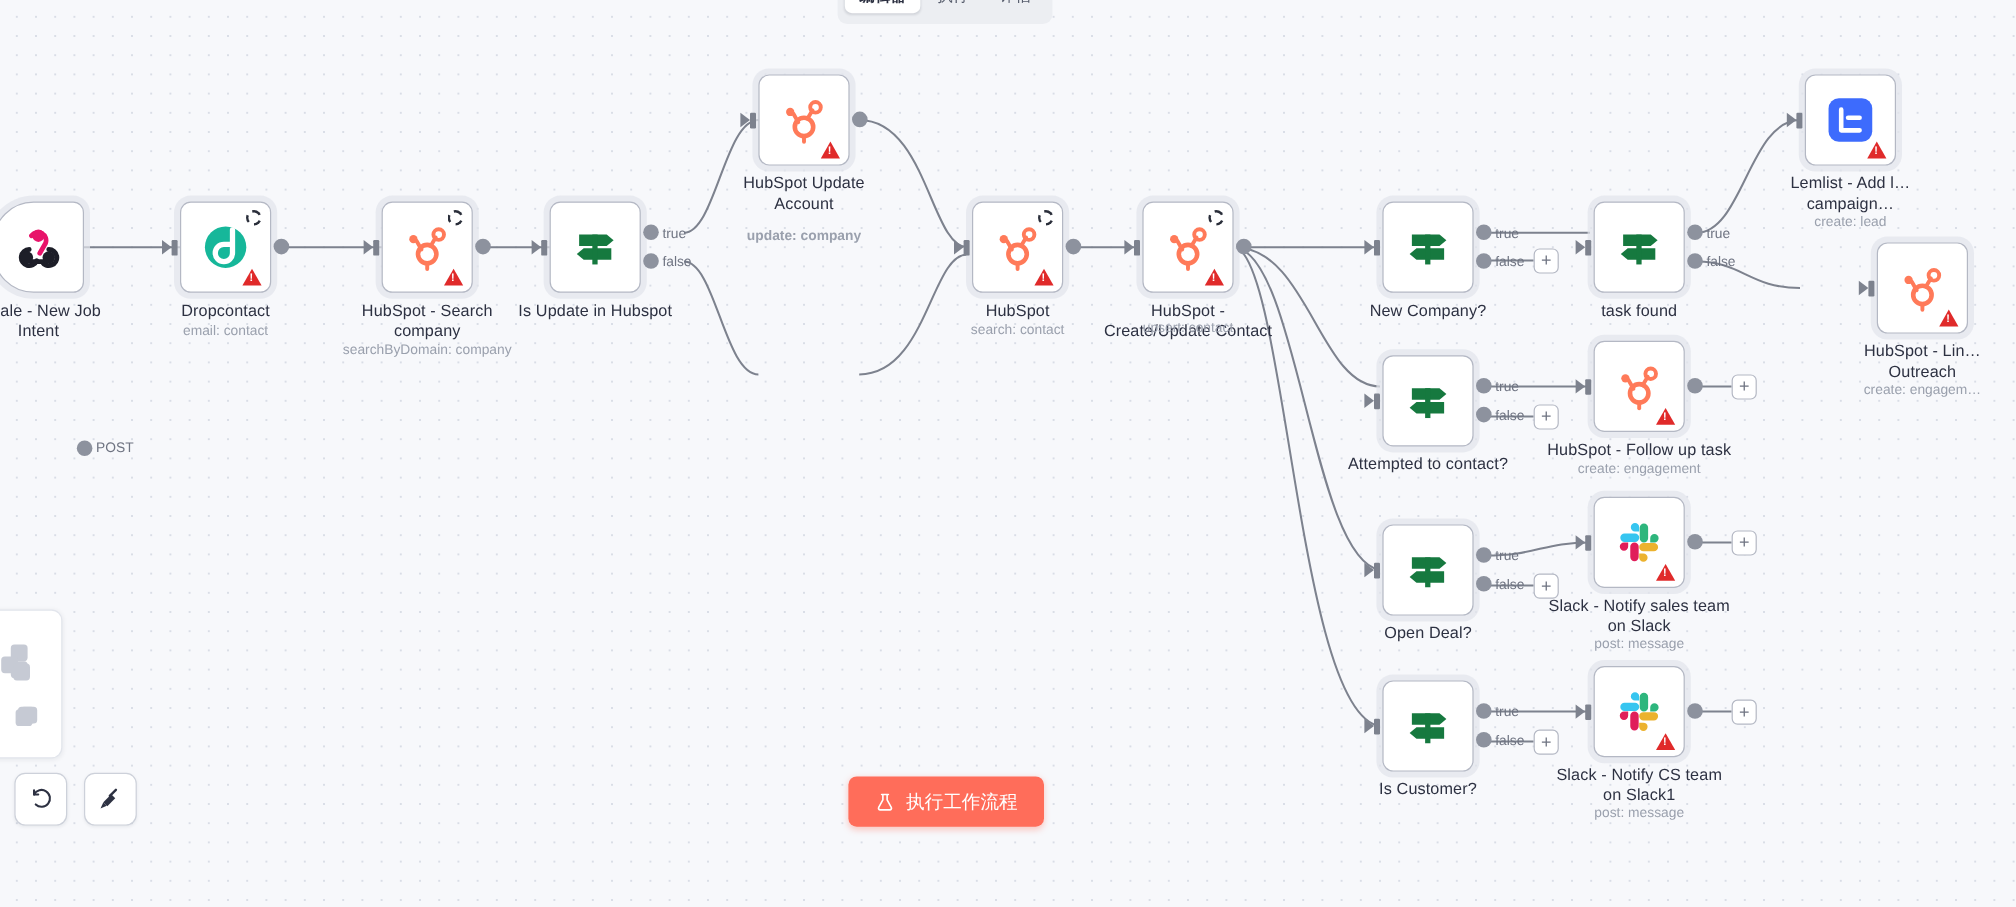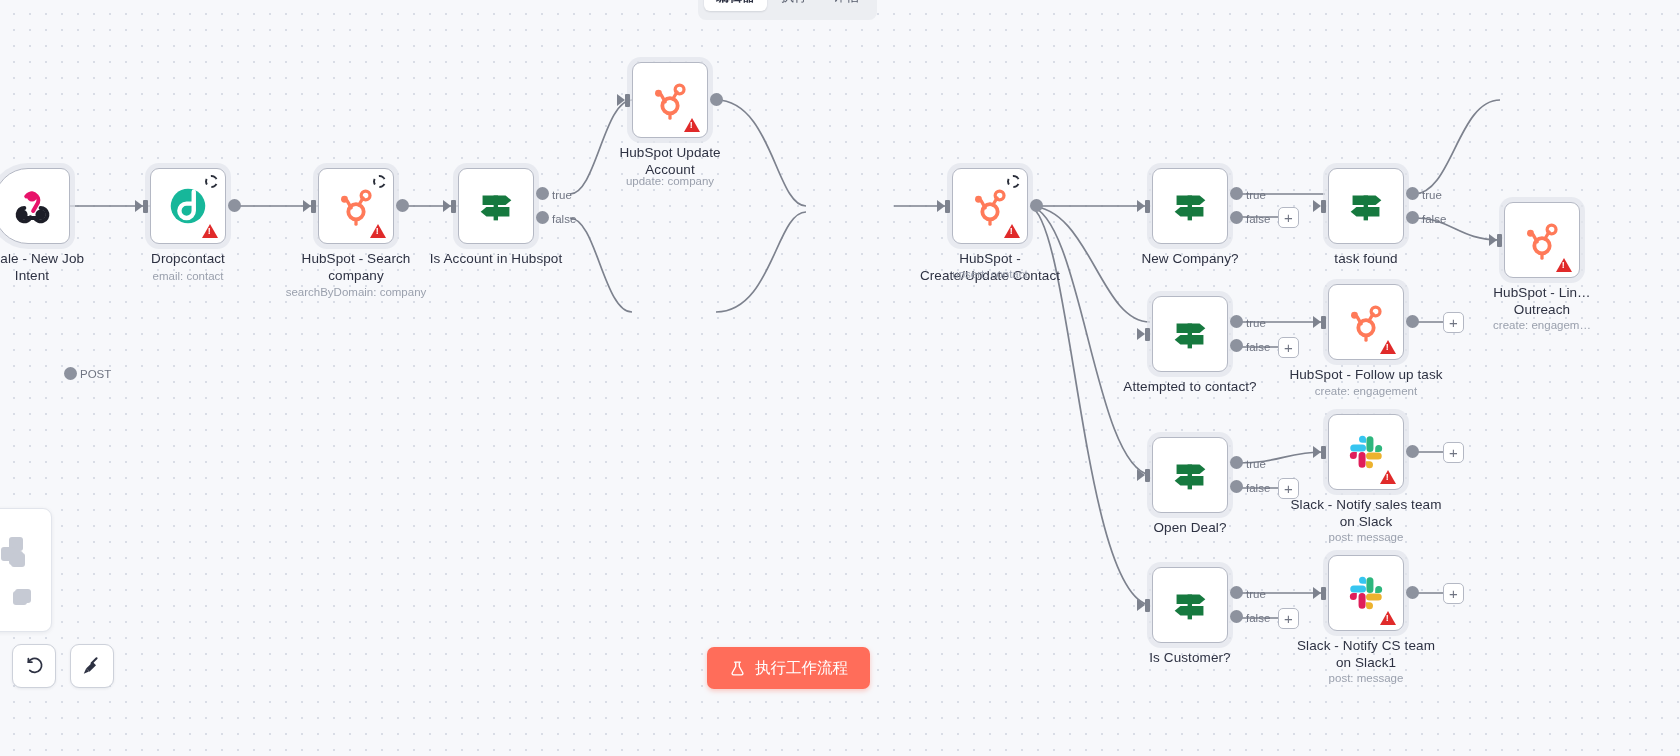--- a/index.html
+++ b/index.html
@@ -244,21 +244,21 @@
   </div>
 
   <div class="node" style="left:458px; top:168px;">
     <div class="box">
       <svg class="ico" viewBox="0 0 48 48">
         <path d="M10 13h24l6 5-6 5H10z" fill="#16793f"></path>
         <path d="M38 25H14l-6 5 6 5h24z" fill="#16793f"></path>
         <rect x="21.5" y="13" width="4.6" height="26" fill="#16793f"></rect>
       </svg>
     </div>
-    <div class="cap">Is Account in Hubspot</div>
+    <div class="cap">Is Update in Hubspot</div>
     <div class="arrowin" style="left:-15px; top:32px;">
         <div class="tri"></div>
         <div class="bar"></div>
       </div>
     <div class="dot" style="left:78px; top:19px;"></div>
     <div class="dot" style="left:78px; top:43px;"></div>
     <div class="elabel" style="left:94px; top:21px;">true</div>
     <div class="elabel" style="left:94px; top:45px;">false</div>
   </div>
 
@@ -268,43 +268,64 @@
         <circle cx="34" cy="13" r="4.6" fill="none" stroke="#ff7a59" stroke-width="3.4"></circle>
         <circle cx="12" cy="17" r="3.6" fill="#ff7a59"></circle>
         <circle cx="24" cy="30" r="8" fill="none" stroke="#ff7a59" stroke-width="4"></circle>
         <path d="M14.8 18.6 19 26" stroke="#ff7a59" stroke-width="3.4" stroke-linecap="round"></path>
         <path d="M31.4 15.6 27 23" stroke="#ff7a59" stroke-width="3.4" stroke-linecap="round"></path>
         <path d="M24 38v5" stroke="#ff7a59" stroke-width="3.4" stroke-linecap="round"></path>
       </svg>
       <div class="badge-warn"></div>
     </div>
     <div class="cap two">HubSpot Update<br>Account</div>
-    <div class="sub" style="top:112px;">update: company</div>
-    <div class="arrowin" style="left:-15px; top:32px;">
-        <div class="tri"></div>
-        <div class="bar"></div>
-      </div>
-    <div class="dot" style="left:78px; top:31px;"></div>
-  </div>
-
-
-
-  <div class="node" style="left:952px; top:168px;">
+    <div class="sub" style="top:128px;font-weight:bold;">update: company</div>
+    <div class="arrowin" style="left:-15px; top:32px;">
+        <div class="tri"></div>
+        <div class="bar"></div>
+      </div>
+    <div class="dot" style="left:78px; top:31px;"></div>
+  </div>
+
+
+  <div class="node" style="left:810px; top:168px;">
     <div class="box">
       <svg class="ico" viewBox="0 0 48 48">
         <circle cx="34" cy="13" r="4.6" fill="none" stroke="#ff7a59" stroke-width="3.4"></circle>
         <circle cx="12" cy="17" r="3.6" fill="#ff7a59"></circle>
         <circle cx="24" cy="30" r="8" fill="none" stroke="#ff7a59" stroke-width="4"></circle>
         <path d="M14.8 18.6 19 26" stroke="#ff7a59" stroke-width="3.4" stroke-linecap="round"></path>
         <path d="M31.4 15.6 27 23" stroke="#ff7a59" stroke-width="3.4" stroke-linecap="round"></path>
         <path d="M24 38v5" stroke="#ff7a59" stroke-width="3.4" stroke-linecap="round"></path>
       </svg>
       <div class="badge-retry"></div>
       <div class="badge-warn"></div>
     </div>
+    <div class="cap">HubSpot</div>
+    <div class="sub" style="top:100px;">search: contact</div>
+    <div class="arrowin" style="left:-15px; top:32px;">
+        <div class="tri"></div>
+        <div class="bar"></div>
+      </div>
+    <div class="dot" style="left:78px; top:31px;"></div>
+  </div>
+
+  <div class="node" style="left:952px; top:168px;">
+    <div class="box">
+      <svg class="ico" viewBox="0 0 48 48">
+        <circle cx="34" cy="13" r="4.6" fill="none" stroke="#ff7a59" stroke-width="3.4"></circle>
+        <circle cx="12" cy="17" r="3.6" fill="#ff7a59"></circle>
+        <circle cx="24" cy="30" r="8" fill="none" stroke="#ff7a59" stroke-width="4"></circle>
+        <path d="M14.8 18.6 19 26" stroke="#ff7a59" stroke-width="3.4" stroke-linecap="round"></path>
+        <path d="M31.4 15.6 27 23" stroke="#ff7a59" stroke-width="3.4" stroke-linecap="round"></path>
+        <path d="M24 38v5" stroke="#ff7a59" stroke-width="3.4" stroke-linecap="round"></path>
+      </svg>
+      <div class="badge-retry"></div>
+      <div class="badge-warn"></div>
+    </div>
     <div class="cap two">HubSpot -<br>Create/Update Contact</div>
     <div class="sub" style="top:99px;">upsert: contact</div>
     <div class="arrowin" style="left:-15px; top:32px;">
         <div class="tri"></div>
         <div class="bar"></div>
       </div>
     <div class="dot" style="left:78px; top:31px;"></div>
   </div>
 
   <div class="node" style="left:1152px; top:168px;">
@@ -339,22 +360,38 @@
     <div class="arrowin" style="left:-15px; top:32px;">
         <div class="tri"></div>
         <div class="bar"></div>
       </div>
     <div class="dot" style="left:78px; top:19px;"></div>
     <div class="dot" style="left:78px; top:43px;"></div>
     <div class="elabel" style="left:94px; top:21px;">true</div>
     <div class="elabel" style="left:94px; top:45px;">false</div>
   </div>
 
-
-  <div class="node" style="left:1504px; top:202px;">
+  <div class="node" style="left:1504px; top:62px;">
+    <div class="box">
+      <svg class="ico" viewBox="0 0 48 48">
+        <rect x="5" y="5" width="38" height="38" rx="9" fill="#3d6bfd"></rect>
+        <path d="M16 15v18h16" fill="none" stroke="#fff" stroke-width="4" stroke-linecap="round" stroke-linejoin="round"></path>
+        <path d="M22 22h10" stroke="#fff" stroke-width="4" stroke-linecap="round"></path>
+      </svg>
+      <div class="badge-warn"></div>
+    </div>
+    <div class="cap two">Lemlist - Add l…<br>campaign…</div>
+    <div class="sub" style="top:116px;">create: lead</div>
+    <div class="arrowin" style="left:-15px; top:32px;">
+        <div class="tri"></div>
+        <div class="bar"></div>
+      </div>
+  </div>
+
+  <div class="node" style="left:1564px; top:202px;">
     <div class="box">
       <svg class="ico" viewBox="0 0 48 48">
         <circle cx="34" cy="13" r="4.6" fill="none" stroke="#ff7a59" stroke-width="3.4"></circle>
         <circle cx="12" cy="17" r="3.6" fill="#ff7a59"></circle>
         <circle cx="24" cy="30" r="8" fill="none" stroke="#ff7a59" stroke-width="4"></circle>
         <path d="M14.8 18.6 19 26" stroke="#ff7a59" stroke-width="3.4" stroke-linecap="round"></path>
         <path d="M31.4 15.6 27 23" stroke="#ff7a59" stroke-width="3.4" stroke-linecap="round"></path>
         <path d="M24 38v5" stroke="#ff7a59" stroke-width="3.4" stroke-linecap="round"></path>
       </svg>
       <div class="badge-warn"></div>

